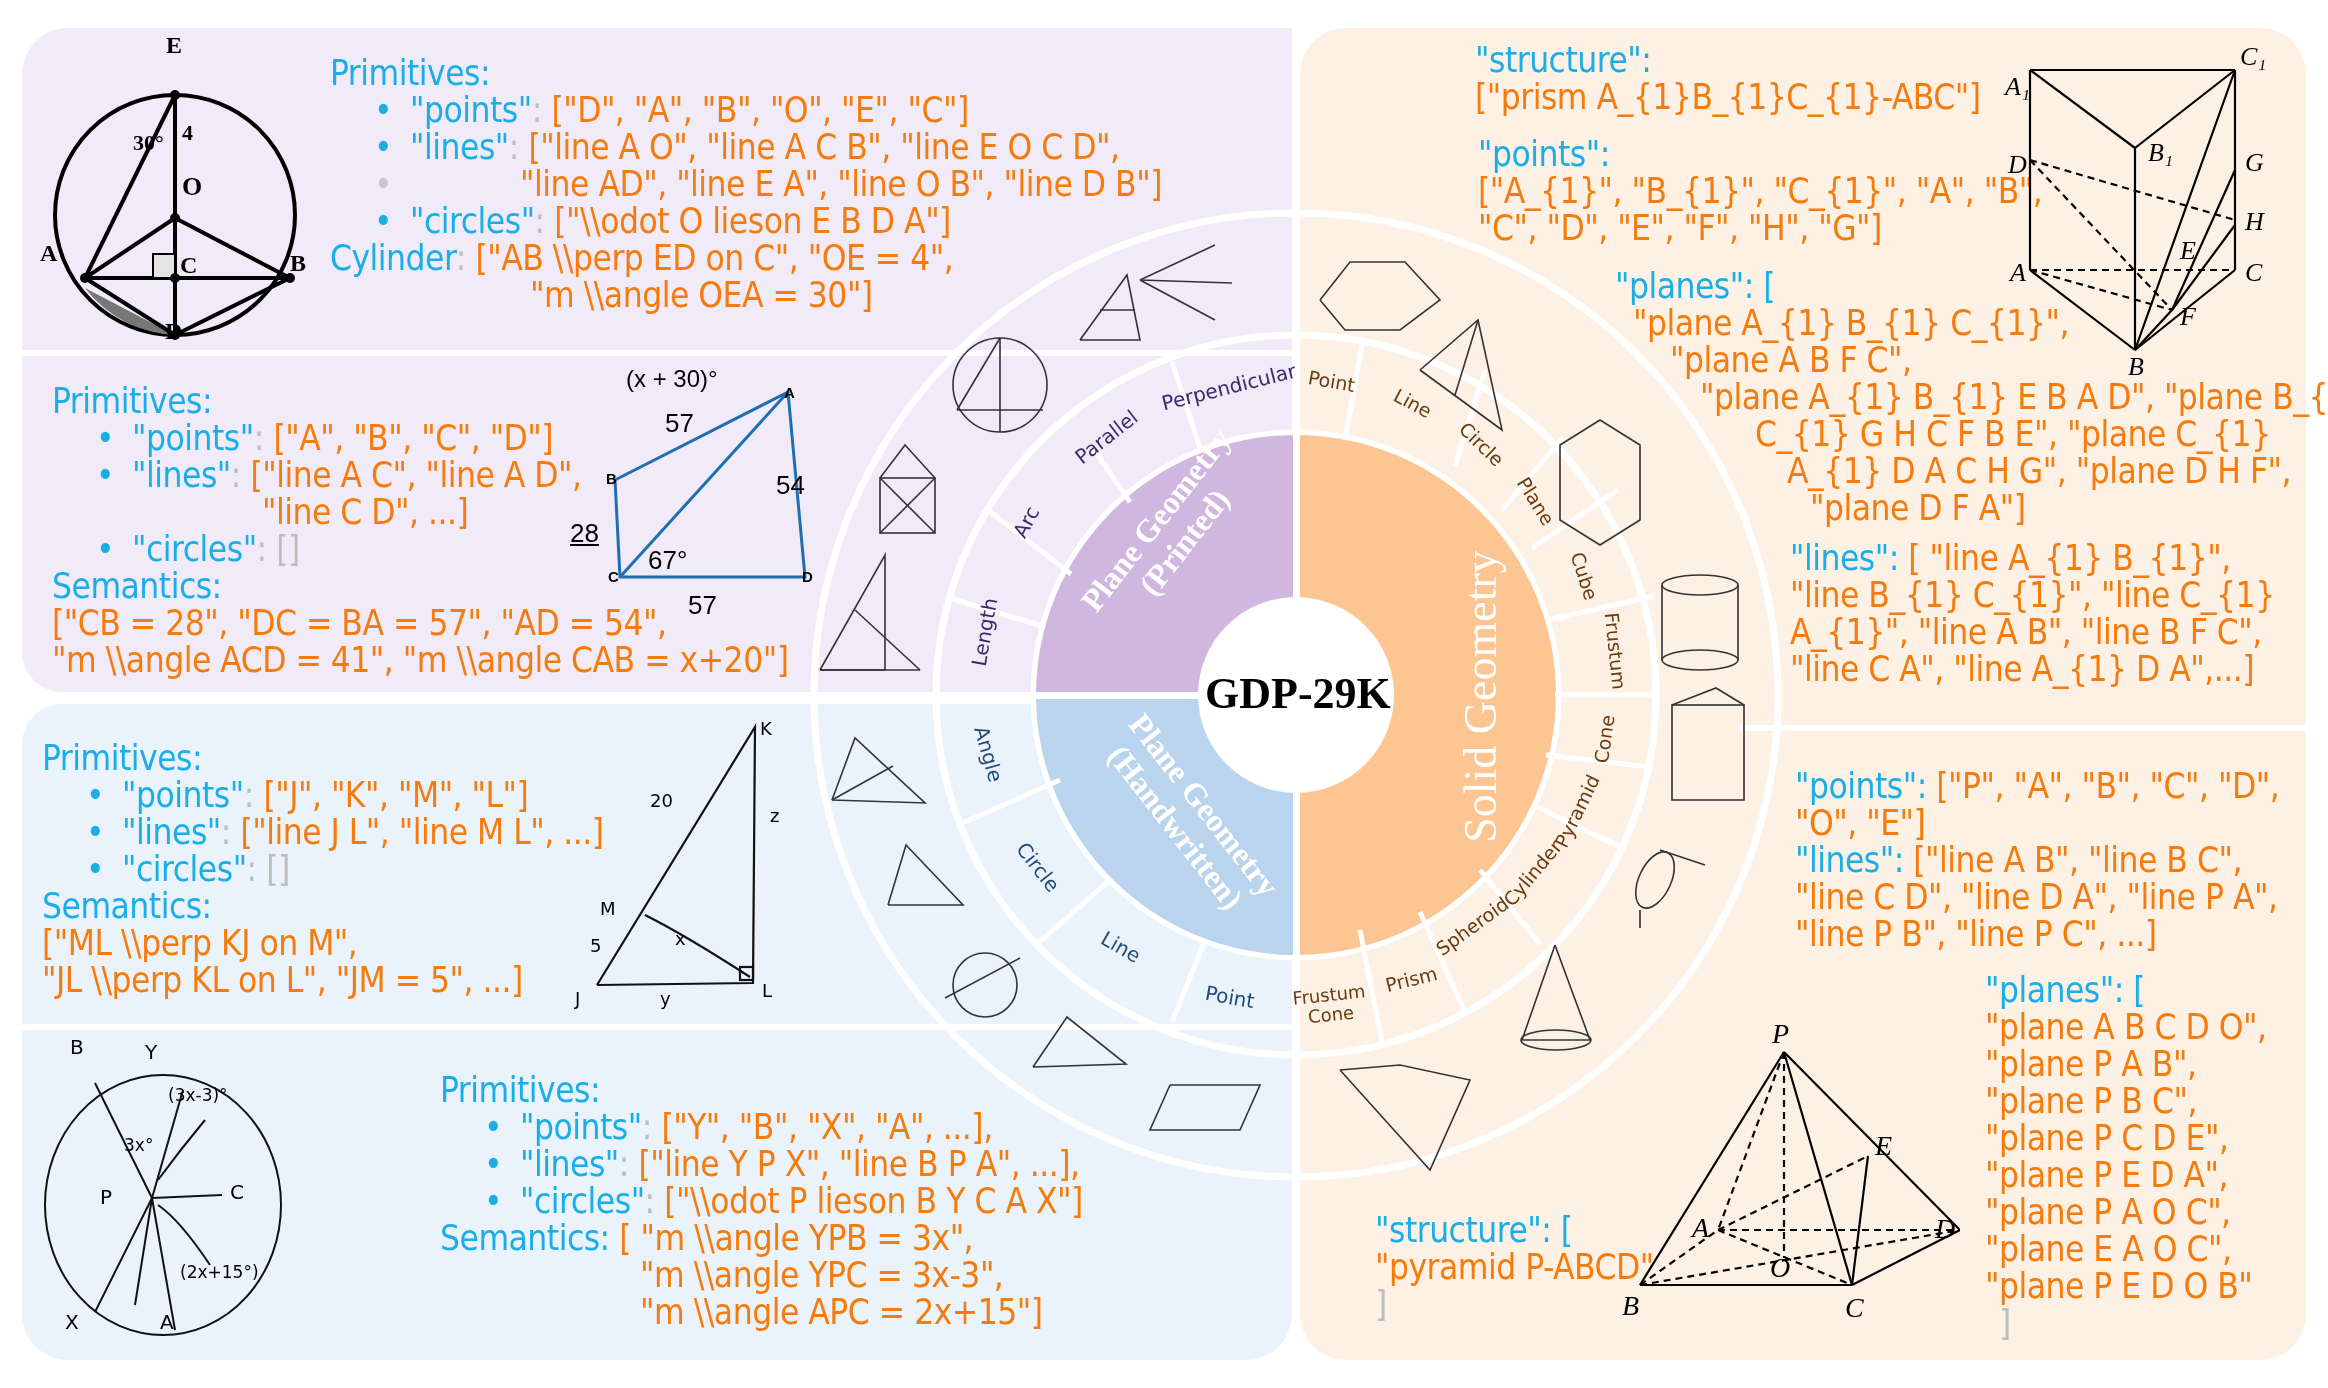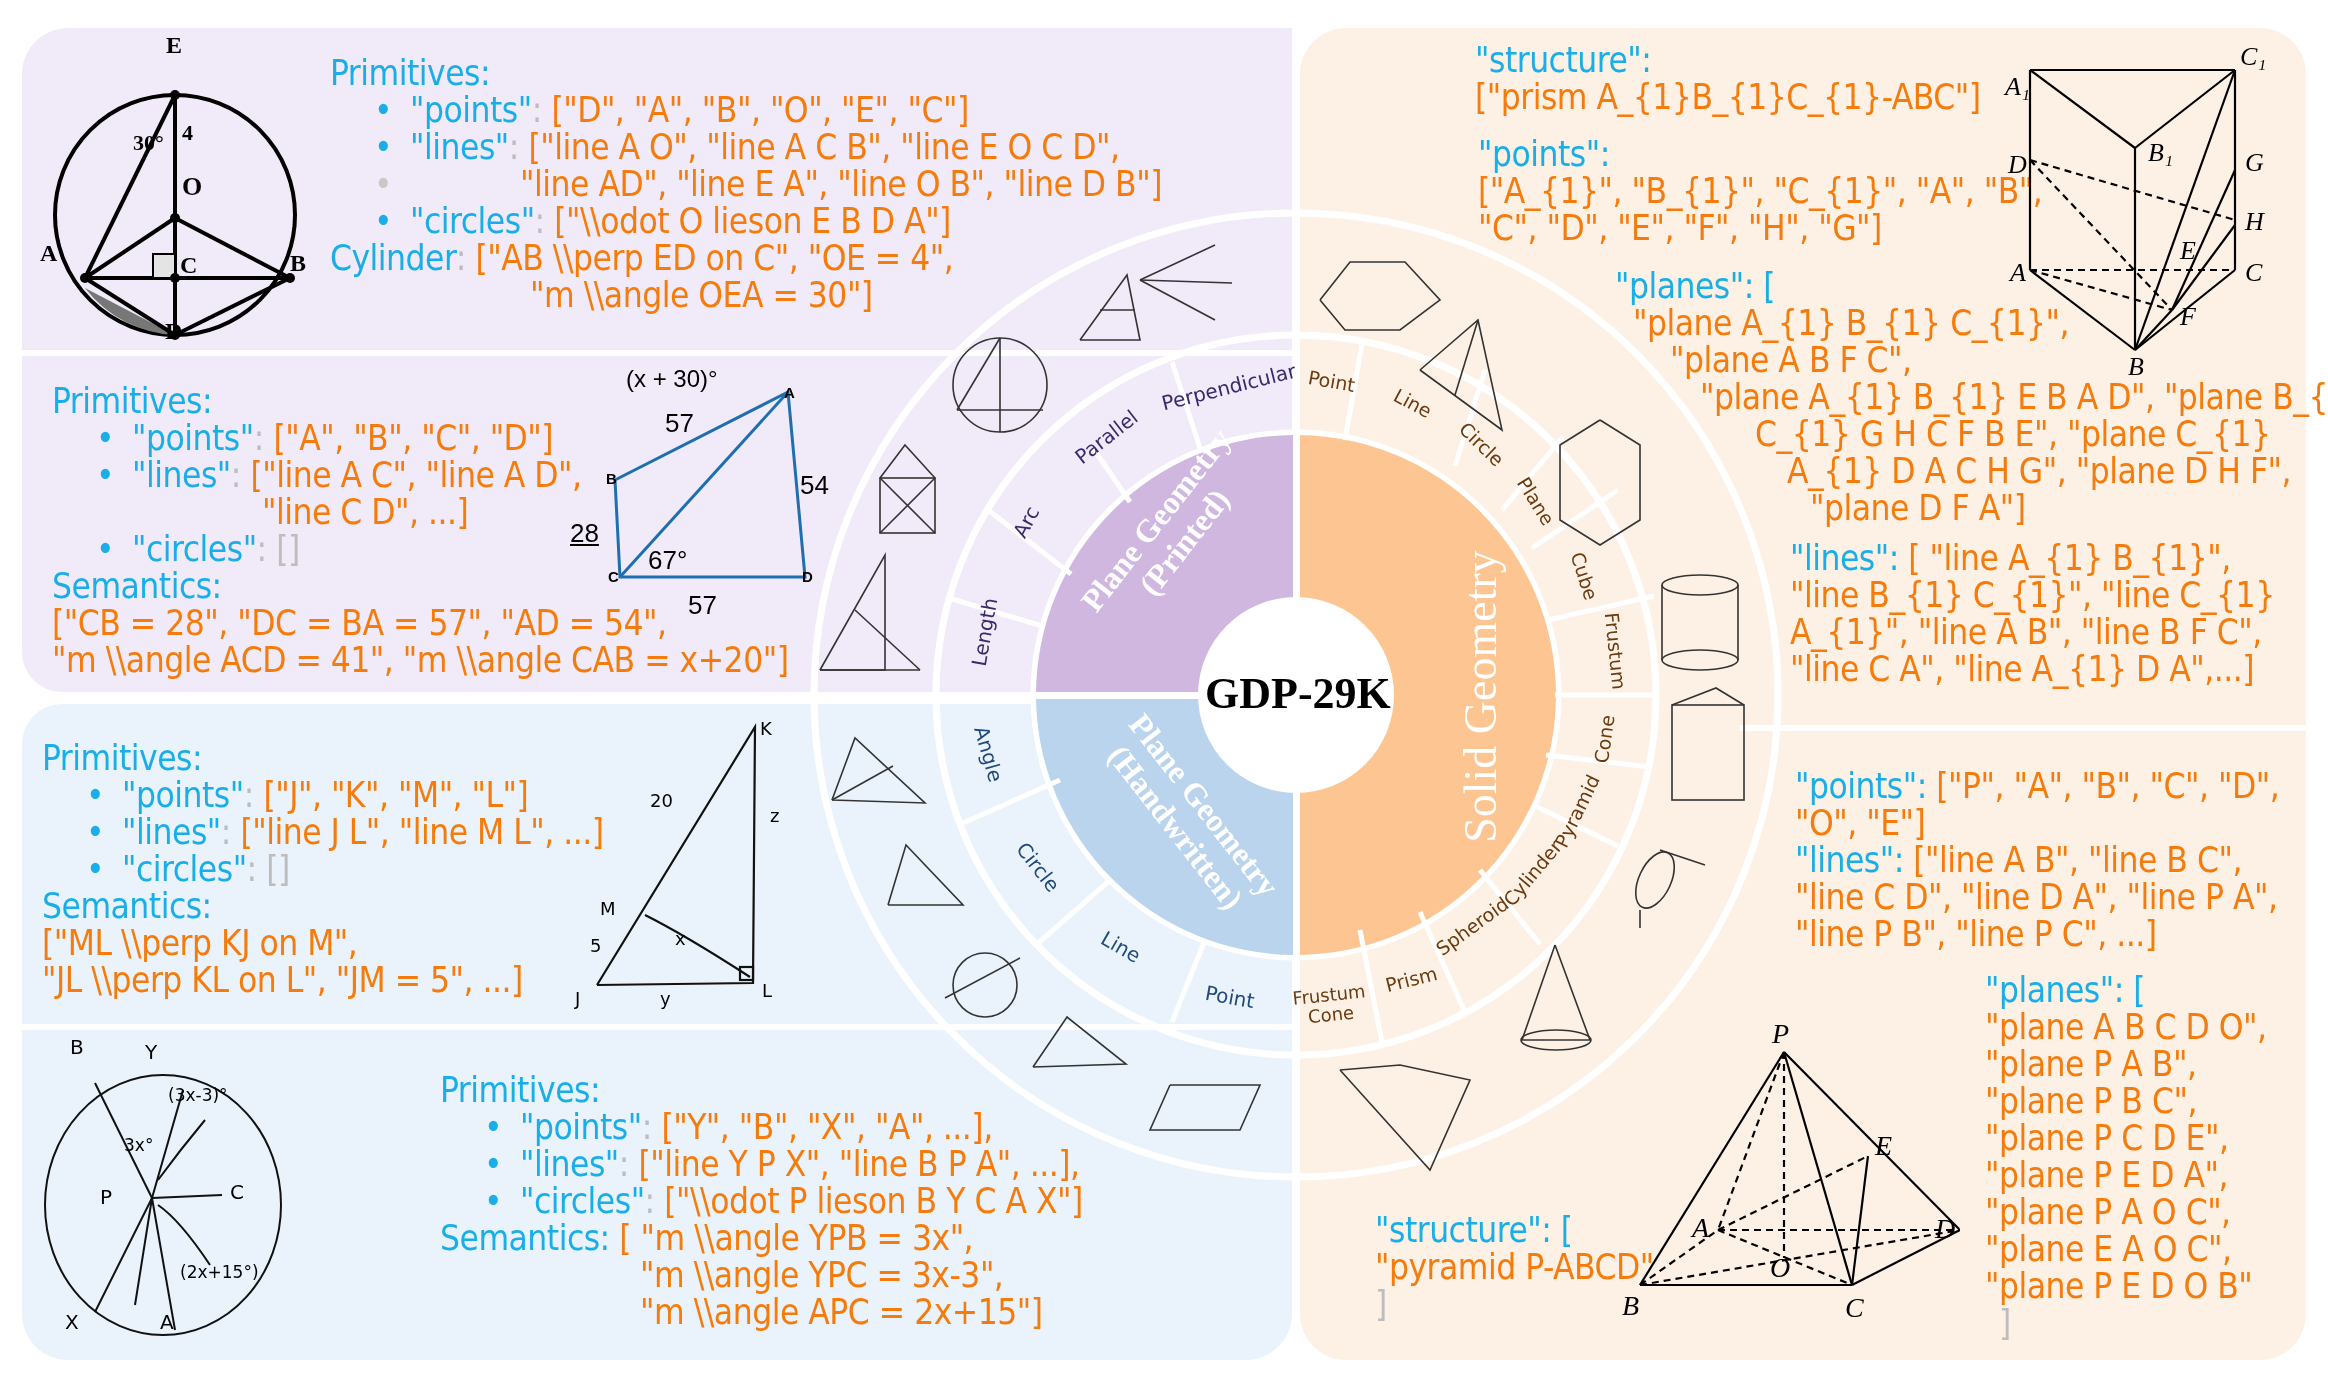--- a/index.html
+++ b/index.html
@@ -252,21 +252,21 @@
 <svg class="fig" style="left:600px;top:380px;" width="230" height="220" viewBox="0 0 230 220" stroke="#1f6fb0" stroke-width="3" fill="none">
   <polyline points="15,100 188,12 205,197 20,197 15,100"></polyline>
   <line x1="20" y1="197" x2="188" y2="12"></line>
 </svg>
 <div style="position:absolute;left:626px;top:365px;font:24px 'Liberation Sans',sans-serif;">(x + 30)°</div>
 <div style="position:absolute;left:784px;top:384px;font:bold 15px 'Liberation Sans',sans-serif;">A</div>
 <div style="position:absolute;left:606px;top:470px;font:bold 15px 'Liberation Sans',sans-serif;">B</div>
 <div style="position:absolute;left:608px;top:568px;font:bold 15px 'Liberation Sans',sans-serif;">C</div>
 <div style="position:absolute;left:802px;top:568px;font:bold 15px 'Liberation Sans',sans-serif;">D</div>
 <div style="position:absolute;left:665px;top:408px;font:26px 'Liberation Sans',sans-serif;">57</div>
-<div style="position:absolute;left:800px;top:470px;font:26px 'Liberation Sans',sans-serif;">54</div>
+<div style="position:absolute;left:776px;top:470px;font:26px 'Liberation Sans',sans-serif;">54</div>
 <div style="position:absolute;left:570px;top:518px;font:26px 'Liberation Sans',sans-serif;text-decoration:underline;">28</div>
 <div style="position:absolute;left:688px;top:590px;font:26px 'Liberation Sans',sans-serif;">57</div>
 <div style="position:absolute;left:648px;top:545px;font:26px 'Liberation Sans',sans-serif;">67°</div>
 
 <div class="txt" style="left:42px;top:740px;">
   <div class="hd">Primitives:</div>
   <div style="padding-left:44px" class="bul"><span class="k">"points"</span><span class="g">: </span><span class="v">["J", "K", "M", "L"]</span></div>
   <div style="padding-left:44px" class="bul"><span class="k">"lines"</span><span class="g">: </span><span class="v">["line J L", "line M L", ...]</span></div>
   <div style="padding-left:44px" class="bul"><span class="k">"circles"</span><span class="g">: </span><span class="g">[]</span></div>
   <div class="hd">Semantics:</div>

